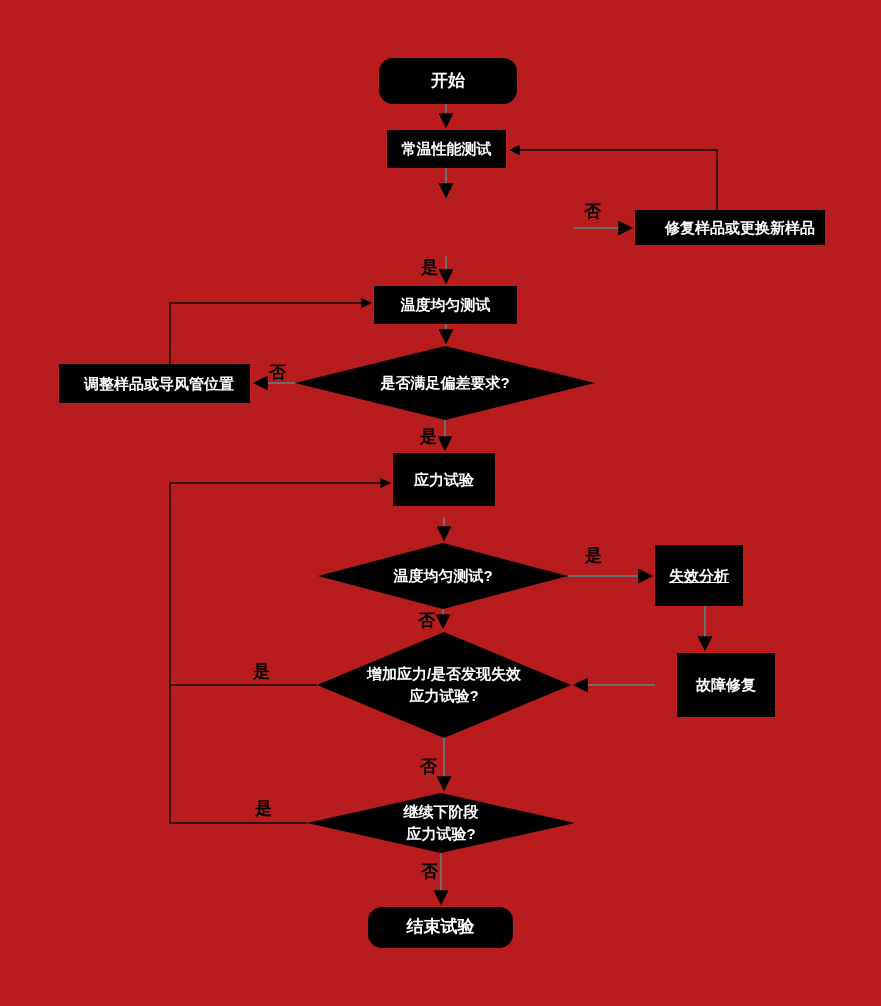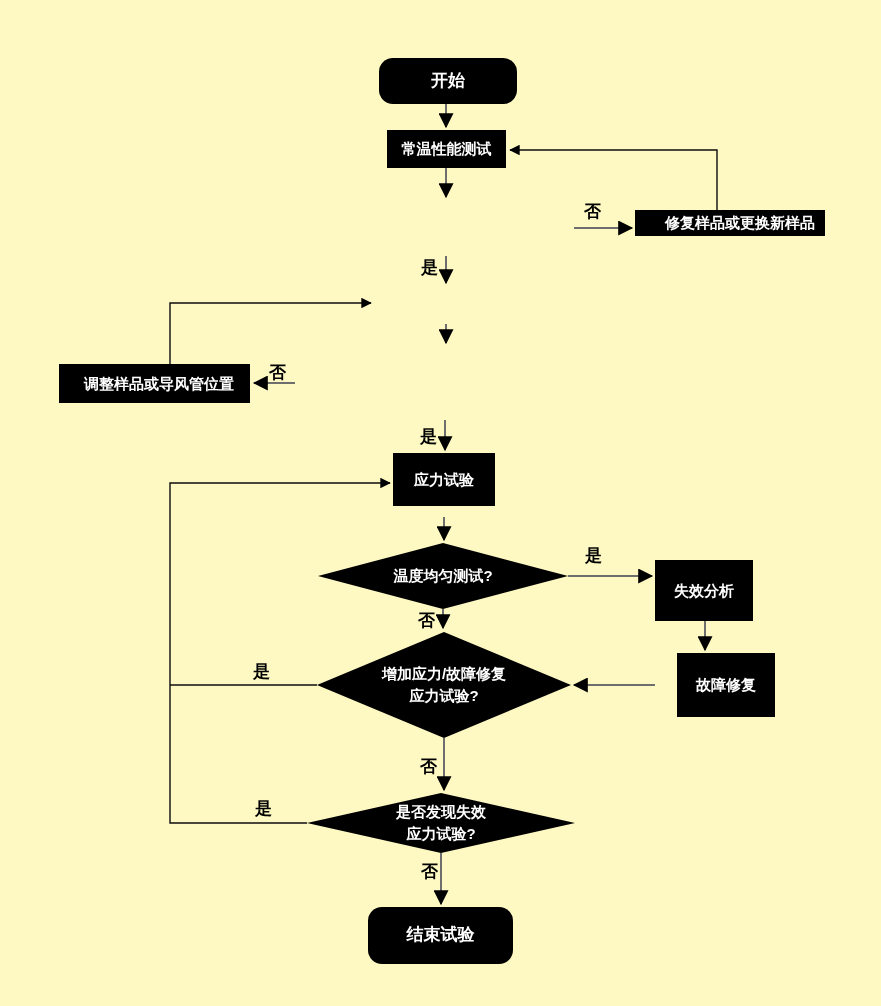--- a/index.html
+++ b/index.html
@@ -5,21 +5,21 @@
   html, body {
     margin: 0;
     padding: 0;
     background: #ffffff;
     font-family: "Liberation Sans", "DejaVu Sans", sans-serif;
   }
   .canvas {
     position: relative;
     width: 881px;
     height: 1006px;
-    background: #fef9c3;
+    background: #b91c1c;
     overflow: hidden;
   }
   svg.connectors {
     position: absolute;
     left: 0; top: 0;
     width: 881px; height: 1006px;
   }
   .edge-flow {
     fill: none;
     stroke: #6e6e6e;
@@ -46,31 +46,31 @@
   }
   .terminator { border-radius: 14px; font-size: 17px; }
   .diamond {
     clip-path: polygon(50% 0%, 100% 50%, 50% 100%, 0% 50%);
     flex-direction: column;
   }
   
   .n-start   { left: 379px; top:  58px; width: 138px; height: 46px; }
   .n-ntt     { left: 387px; top: 130px; width: 119px; height: 38px; }
   .n-d1      { left: 318px; top: 200px; width: 256px; height: 56px; }
-  .n-repair  { left: 635px; top: 210px; width: 190px; height: 26px; padding-left: 20px; }
+  .n-repair  { left: 635px; top: 210px; width: 190px; height: 35px; padding-left: 20px; }
   .n-ttu     { left: 374px; top: 286px; width: 143px; height: 38px; }
   .n-d2      { left: 295px; top: 346px; width: 300px; height: 74px; }
   .n-adjust  { left:  59px; top: 364px; width: 191px; height: 39px; padding-left: 9px; }
   .n-stress  { left: 393px; top: 453px; width: 102px; height: 53px; }
   .n-d3      { left: 318px; top: 543px; width: 250px; height: 66px; }
-  .n-fa      { left: 655px; top: 560px; width:  98px; height: 61px; }
+  .n-fa      { left: 655px; top: 545px; width:  88px; height: 61px; text-decoration: underline; }
   .n-d4      { left: 317px; top: 632px; width: 254px; height: 106px; }
   .n-fr      { left: 655px; top: 653px; width:  98px; height: 64px; margin-left: 22px; }
   .n-d5      { left: 307px; top: 793px; width: 268px; height: 60px; }
-  .n-end     { left: 368px; top: 907px; width: 145px; height: 57px; }
+  .n-end     { left: 368px; top: 907px; width: 145px; height: 41px; }
   
   .edge-label {
     position: absolute;
     color: #000000;
     font-size: 17px;
     font-weight: 600;
     line-height: 1;
     white-space: nowrap;
   }
   .l-no1  { left: 584px; top: 203px; }
@@ -122,49 +122,55 @@
 
   <div class="node n-ntt">
     <span>常温性能测试</span>
   </div>
 
 
   <div class="node n-repair">
     <span>修复样品或更换新样品</span>
   </div>
 
+  <div class="node n-ttu">
+    <span>温度均匀测试</span>
+  </div>
 
+  <div class="node diamond n-d2">
+    <span>是否满足偏差要求?</span>
+  </div>
 
   <div class="node n-adjust">
     <span>调整样品或导风管位置</span>
   </div>
 
   <div class="node n-stress">
     <span>应力试验</span>
   </div>
 
   <div class="node diamond n-d3">
     <span>温度均匀测试?</span>
   </div>
 
   <div class="node n-fa">
     <span>失效分析</span>
   </div>
 
   <div class="node diamond n-d4">
-    <span>增加应力/故障修复</span>
+    <span>增加应力/是否发现失效</span>
     <span>应力试验?</span>
   </div>
 
   <div class="node n-fr">
     <span>故障修复</span>
   </div>
 
   <div class="node diamond n-d5">
-    <span>是否发现失效</span>
+    <span>继续下阶段</span>
     <span>应力试验?</span>
   </div>
 
   <div class="node terminator n-end">
     <span>结束试验</span>
   </div>
 
   <span class="edge-label l-no1">否</span>
   <span class="edge-label l-yes1">是</span>
   <span class="edge-label l-no2">否</span>

